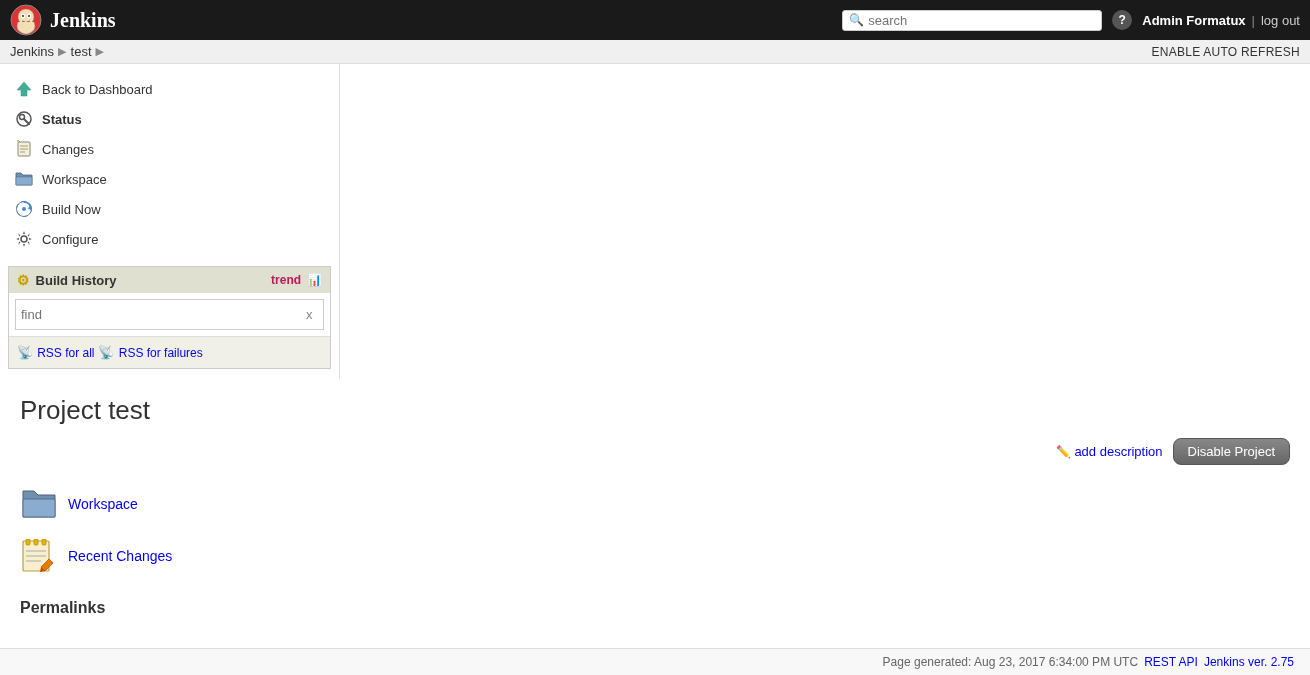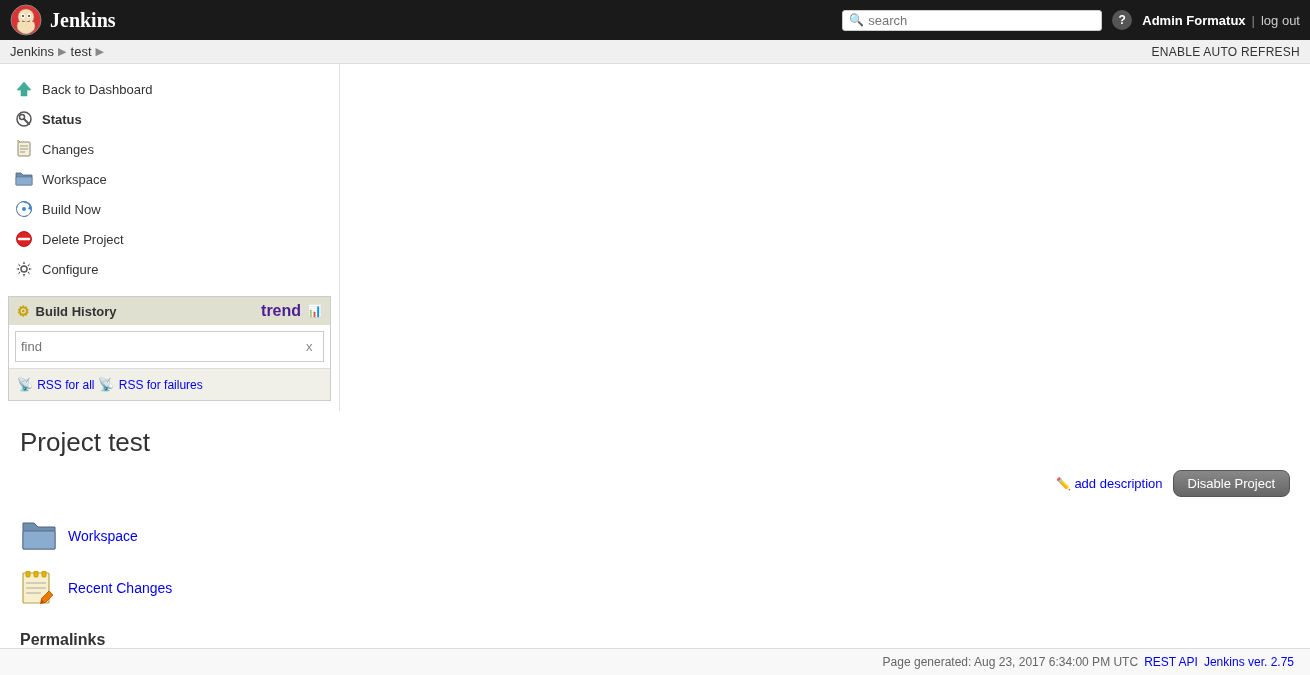--- a/index.html
+++ b/index.html
@@ -154,21 +154,21 @@
     #build-history-header {
       background: #e0e0d0;
       padding: 5px 8px;
       display: flex;
       align-items: center;
       gap: 6px;
       font-size: 13px;
       font-weight: bold;
     }
     #build-history-header .gear-icon { font-size: 14px; color: #c8a000; }
-    #build-history-header a { color: #4c1d95; text-decoration: none; font-size: 16px; }
+    #build-history-header a { color: #be185d; text-decoration: none; font-size: 12px; }
     #find-input-container {
       padding: 6px;
       background: #fff;
       display: flex;
       align-items: center;
       border-bottom: 1px solid #ddd;
     }
     #find-input {
       width: 100%;
       border: 1px solid #ccc;
@@ -391,29 +391,20 @@
           <circle cx="9" cy="9" r="7.5" fill="none" stroke="#888" stroke-width="1"></circle>
           <circle cx="9" cy="9" r="7.5" fill="none" stroke="#4488cc" stroke-width="1" stroke-dasharray="5,3"></circle>
           <circle cx="9" cy="9" r="2" fill="#4488cc"></circle>
           <path d="M9 2 A7 7 0 0 1 16 9" stroke="#4488cc" stroke-width="1.5" fill="none" stroke-linecap="round"></path>
           <polygon points="15,5 17,10 13,9" fill="#4488cc"></polygon>
         </svg>
       </span>
       <span>Build Now</span>
     </a>
 
-    <a class="sidebar-item" href="#">
-      <span class="sidebar-icon">
-        <svg width="18" height="18" viewBox="0 0 18 18" xmlns="http://www.w3.org/2000/svg">
-          <circle cx="9" cy="9" r="7.5" fill="#dd2222" stroke="#aa0000" stroke-width="0.8"></circle>
-          <line x1="4" y1="9" x2="14" y2="9" stroke="#fff" stroke-width="2.5" stroke-linecap="round"></line>
-        </svg>
-      </span>
-      <span>Delete Project</span>
-    </a>
 
     <a class="sidebar-item" href="#">
       <span class="sidebar-icon">
         <svg width="18" height="18" viewBox="0 0 18 18" xmlns="http://www.w3.org/2000/svg">
           <circle cx="9" cy="9" r="3" fill="none" stroke="#555" stroke-width="1.5"></circle>
           <path d="M9 1 L10 4 L8 4 Z M9 17 L10 14 L8 14 Z M1 9 L4 10 L4 8 Z M17 9 L14 10 L14 8 Z M3.2 3.2 L5.3 5.6 L4.2 6.4 Z M14.8 14.8 L12.7 12.4 L13.8 11.6 Z M14.8 3.2 L12.7 5.6 L13.8 6.4 Z M3.2 14.8 L5.3 12.4 L4.2 11.6 Z" fill="#555"></path>
         </svg>
       </span>
       <span>Configure</span>
     </a>

